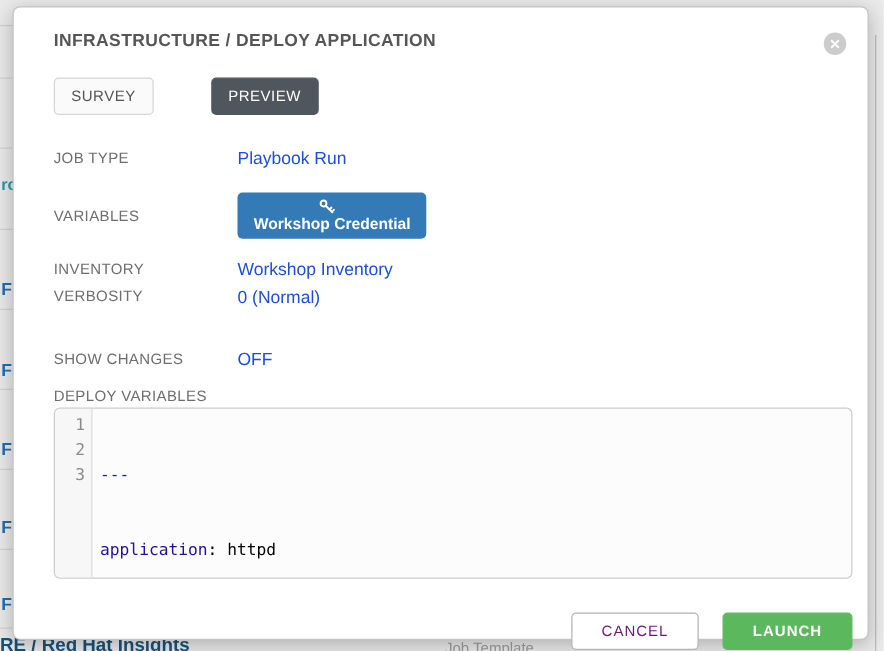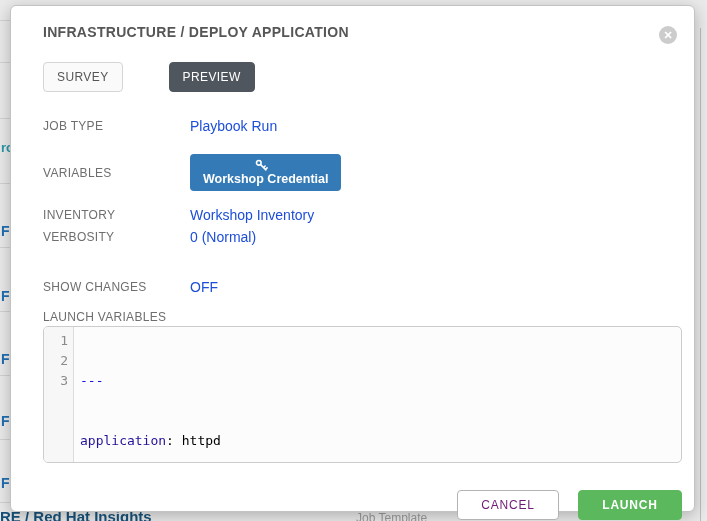--- a/index.html
+++ b/index.html
@@ -212,21 +212,21 @@
       <div class="detail-value">0 (Normal)</div>
     </div>
 
     <div class="detail-row row-changes">
       <div class="detail-label">SHOW CHANGES</div>
       <div class="detail-value">OFF</div>
     </div>
 
   </div>
 
-  <div class="ev-label">LAUNCH VARIABLES</div>
+  <div class="ev-label">DEPLOY VARIABLES</div>
 
   <div class="editor">
     <div class="gutter">
       <div>1</div>
       <div>2</div>
       <div>3</div>
     </div>
     <div class="code-area">
       <div><span class="cm-def">---</span></div>
       <div><span class="cm-atom">application</span><span>: httpd</span></div>

